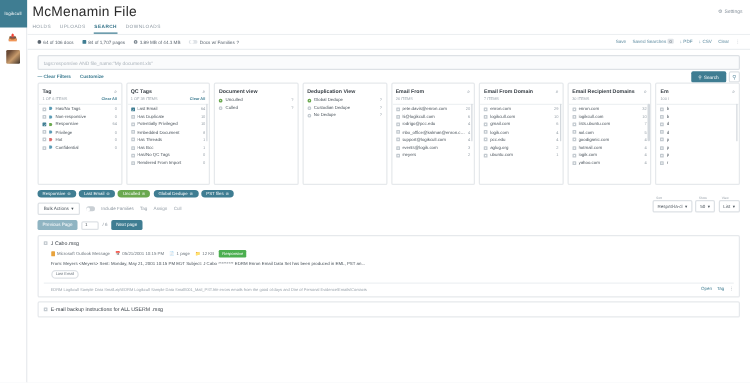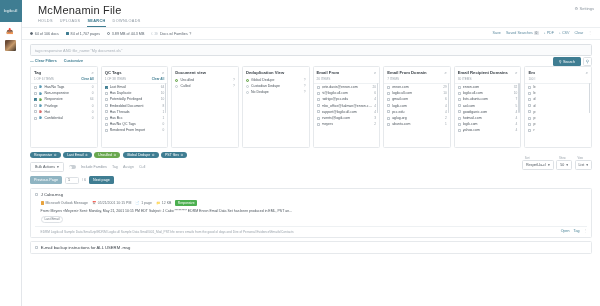--- a/index.html
+++ b/index.html
@@ -21,21 +21,21 @@
                font-size: 3.6px; letter-spacing: .1px; }
   .rail-icon { width: 22px; height: 16px; display: flex; align-items: center;
                justify-content: center; color: #8a949e; font-size: 6px; }
   .rail-avatar { width: 11px; height: 11px; margin-top: 2px; border-radius: 1px;
                  background: linear-gradient(135deg,#6b4b36 20%,#c79a6b 55%,#3d3229 100%); }
 
   
   .main { flex: 1; display: flex; flex-direction: column; background: #fff; }
 
   
-  .hdr { padding: 4px 8px 0 16px; background: #fff; position: relative; }
+  .hdr { padding: 4px 8px 0 4px; background: #fff; position: relative; }
   .hdr h1 { font-size: 11px; font-weight: 400; color: #2b2b2b; letter-spacing: .2px; }
   .gear { position: absolute; right: 6px; top: 6px; color: #8a949e; font-size: 4px;
           display: flex; gap: 1.5px; align-items: center; }
   .tabs { display: flex; gap: 7px; margin-top: 3px; }
   .tab { font-size: 3.8px; letter-spacing: .35px; color: #8c97a1; padding-bottom: 3px;
          border-bottom: 1.2px solid transparent; text-transform: uppercase; }
   .tab.active { color: #2f6f85; border-bottom-color: #3f7d92; font-weight: bold; }
 
   
   .statsbar { display: flex; align-items: center; gap: 7px; padding: 3.5px 8px;

